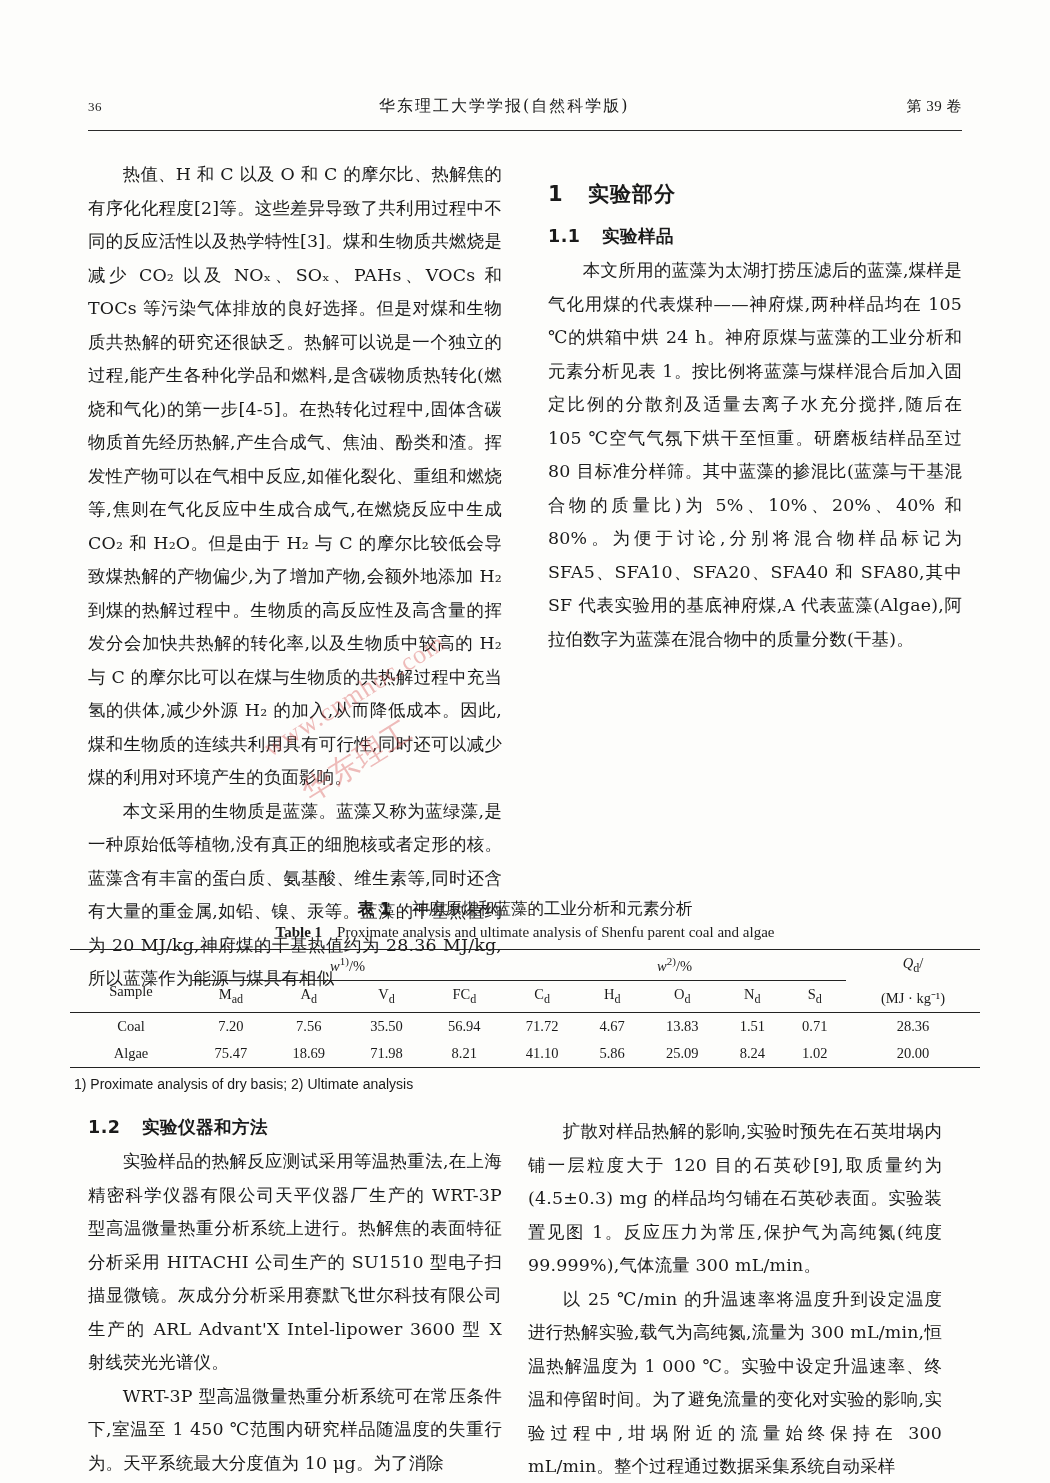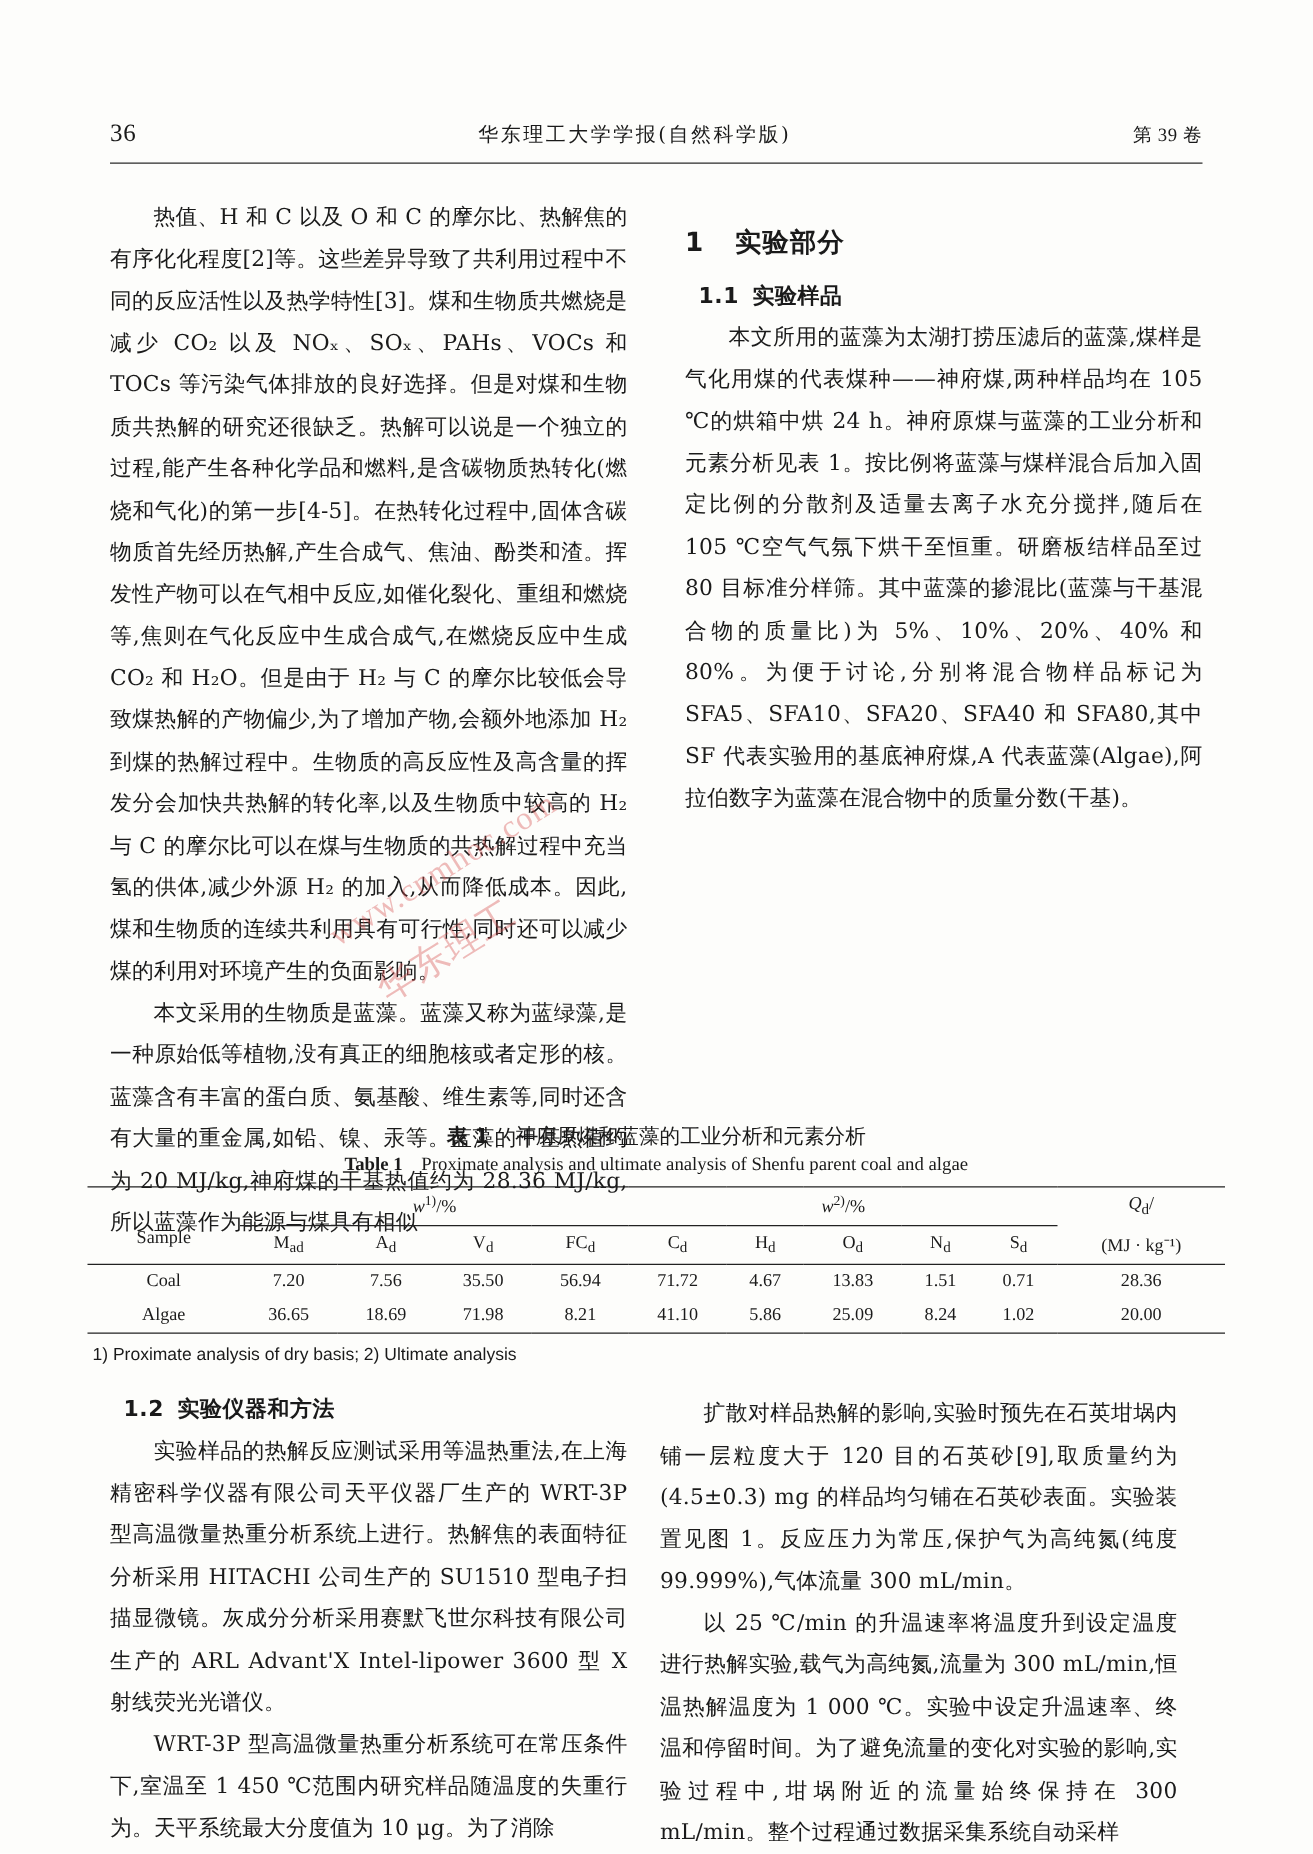--- a/index.html
+++ b/index.html
@@ -29,21 +29,21 @@
     top: 96px;
     width: 874px;
     height: 30px;
     display: flex;
     align-items: baseline;
     justify-content: space-between;
     font-size: 15px;
     letter-spacing: 0.5px;
   }
   .runhead .folio {
-    font-size: 20px;
+    font-size: 13px;
     font-family: "Liberation Serif", serif;
   }
   .runhead .journal {
     font-size: 16px;
     letter-spacing: 2px;
     font-family: "DejaVu Serif", serif;
   }
   .runhead .vol {
     font-size: 15px;
   }
@@ -95,21 +95,20 @@
   h3.subsec {
     font-size: 17.5px;
     font-weight: bold;
     margin: 16px 0 6px 0;
     font-family: "DejaVu Sans", sans-serif;
     letter-spacing: 0.5px;
   }
   h3.subsec .num {
     display: inline-block;
     width: 54px;
-    text-align: center;
   }
   
   .tablewrap {
     position: absolute;
     left: 70px;
     top: 898px;
     width: 910px;
   }
   .tbl-title-cn {
     text-align: center;
@@ -256,21 +255,21 @@
           <td>56.94</td>
           <td>71.72</td>
           <td>4.67</td>
           <td>13.83</td>
           <td>1.51</td>
           <td>0.71</td>
           <td>28.36</td>
         </tr>
         <tr class="botline">
           <td class="sample-col">Algae</td>
-          <td>36.65</td>
+          <td>75.47</td>
           <td>18.69</td>
           <td>71.98</td>
           <td>8.21</td>
           <td>41.10</td>
           <td>5.86</td>
           <td>25.09</td>
           <td>8.24</td>
           <td>1.02</td>
           <td>20.00</td>
         </tr>

